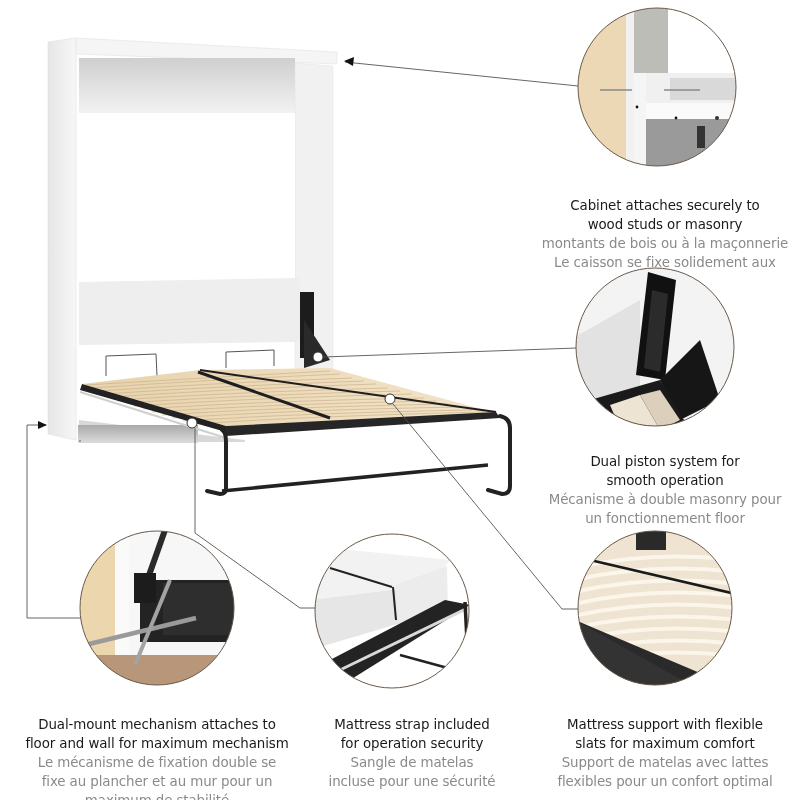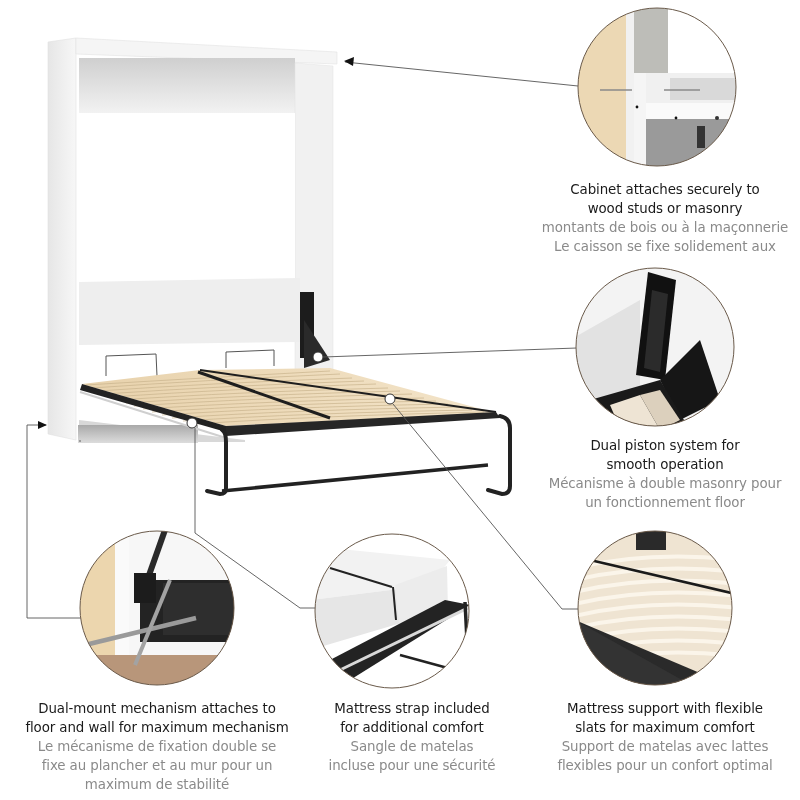--- a/index.html
+++ b/index.html
@@ -1,19 +1,19 @@
 <!DOCTYPE html>
 <html><head>
 <meta charset="utf-8">
 <style>
   html, body { margin:0; padding:0; background:#ffffff; }
   body { width:800px; height:800px; position:relative; overflow:hidden; font-family:"DejaVu Sans", "Liberation Sans", sans-serif; }
   .stage { position:absolute; left:0; top:0; width:800px; height:800px; }
   svg.art { position:absolute; left:0; top:0; width:800px; height:800px; }
-  .caption { position:absolute; text-align:center; line-height:19px; font-size:13.4px; letter-spacing:-0.1px; }
+  .caption { position:absolute; text-align:center; line-height:19px; font-size:13.4px; letter-spacing:-0.1px;margin-top:16px; }
   .caption .en { color:#1a1a1a; display:block; }
   .caption .fr { color:#8a8a8a; display:block; }
   .cap-cabinet { left:530px; top:180px; width:270px; }
   .cap-piston { left:530px; top:436px; width:270px; }
   .cap-mount { left:12px; top:699px; width:290px; }
   .cap-strap { left:302px; top:699px; width:220px; }
   .cap-slats { left:530px; top:699px; width:270px; }
 </style>
 </head>
 <body>
@@ -240,21 +240,21 @@
 <div class="caption cap-mount">
   <span class="en">Dual-mount mechanism attaches to</span>
   <span class="en">floor and wall for maximum mechanism</span>
   <span class="fr">Le mécanisme de fixation double se</span>
   <span class="fr">fixe au plancher et au mur pour un</span>
   <span class="fr">maximum de stabilité</span>
 </div>
 
 <div class="caption cap-strap">
   <span class="en">Mattress strap included</span>
-  <span class="en">for additional comfort</span>
+  <span class="en">for operation security</span>
   <span class="fr">Sangle de matelas</span>
   <span class="fr">incluse pour une sécurité</span>
 </div>
 
 <div class="caption cap-slats">
   <span class="en">Mattress support with flexible</span>
   <span class="en">slats for maximum comfort</span>
   <span class="fr">Support de matelas avec lattes</span>
   <span class="fr">flexibles pour un confort optimal</span>
 </div>

